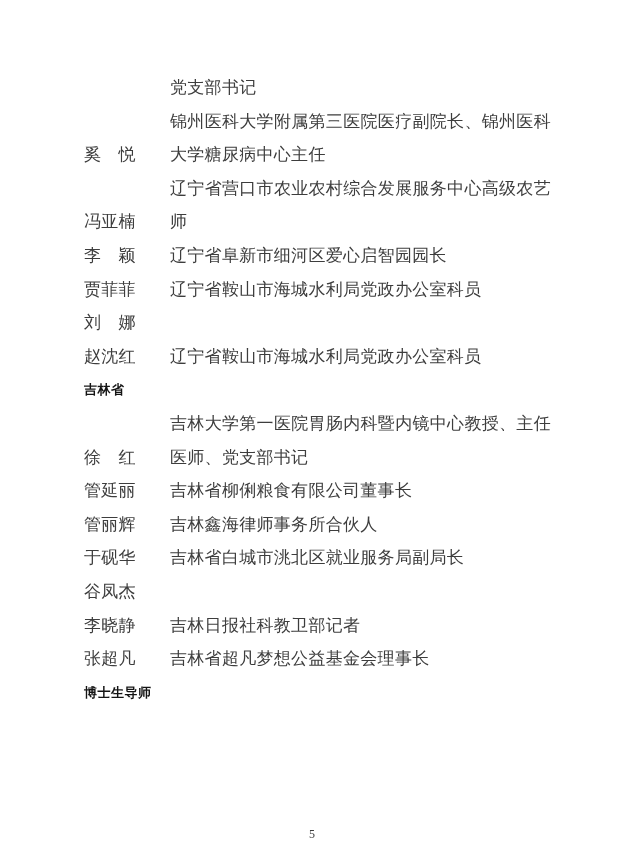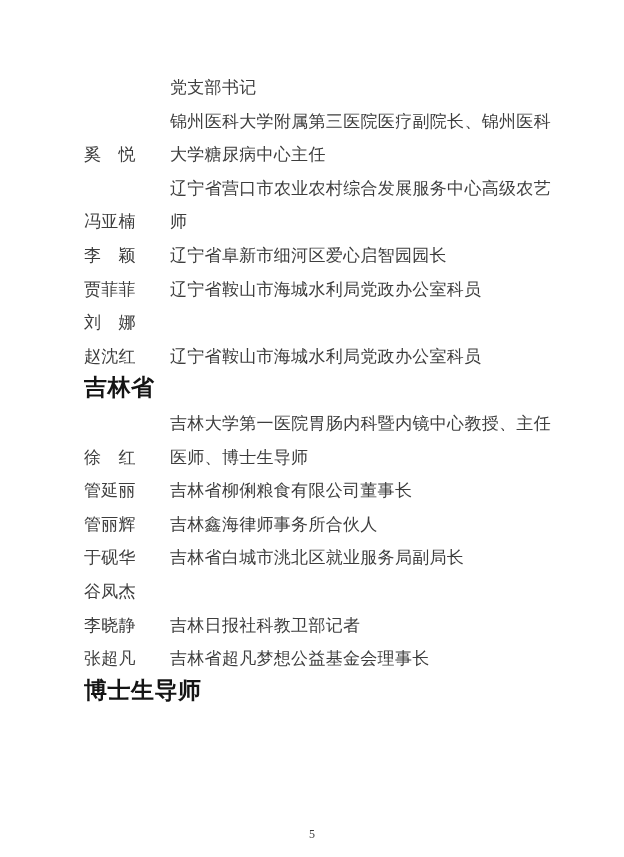--- a/index.html
+++ b/index.html
@@ -17,22 +17,22 @@
     color: #3d3d3d;
   }
   .content {
     position: absolute;
     top: 71px;
     left: 84px;
     width: 457px;
   }
   .section-heading {
     margin: 0;
-    font-family: Liberation Mono, monospace;
-    font-size: 23px;
+    font-family: Liberation Sans, sans-serif;
+    font-size: 13px;
     font-weight: 700;
     line-height: 33.6px;
     color: #141414;
     letter-spacing: 0.5px;
   }
   .entry {
     display: flex;
     align-items: flex-end;
     font-size: 17px;
     line-height: 33.6px;
@@ -93,21 +93,21 @@
       <div class="entry">
         <span class="name">刘　娜</span>
       </div>
       <div class="entry">
         <span class="name">赵沈红</span>
         <span class="desc">辽宁省鞍山市海城水利局党政办公室科员</span>
       </div>
       <h2 class="section-heading">吉林省</h2>
       <div class="entry">
         <span class="name">徐　红</span>
-        <span class="desc">吉林大学第一医院胃肠内科暨内镜中心教授、主任医师、博士生导师</span>
+        <span class="desc">吉林大学第一医院胃肠内科暨内镜中心教授、主任医师、党支部书记</span>
       </div>
       <div class="entry">
         <span class="name">管延丽</span>
         <span class="desc">吉林省柳俐粮食有限公司董事长</span>
       </div>
       <div class="entry">
         <span class="name">管丽辉</span>
         <span class="desc">吉林鑫海律师事务所合伙人</span>
       </div>
       <div class="entry">

